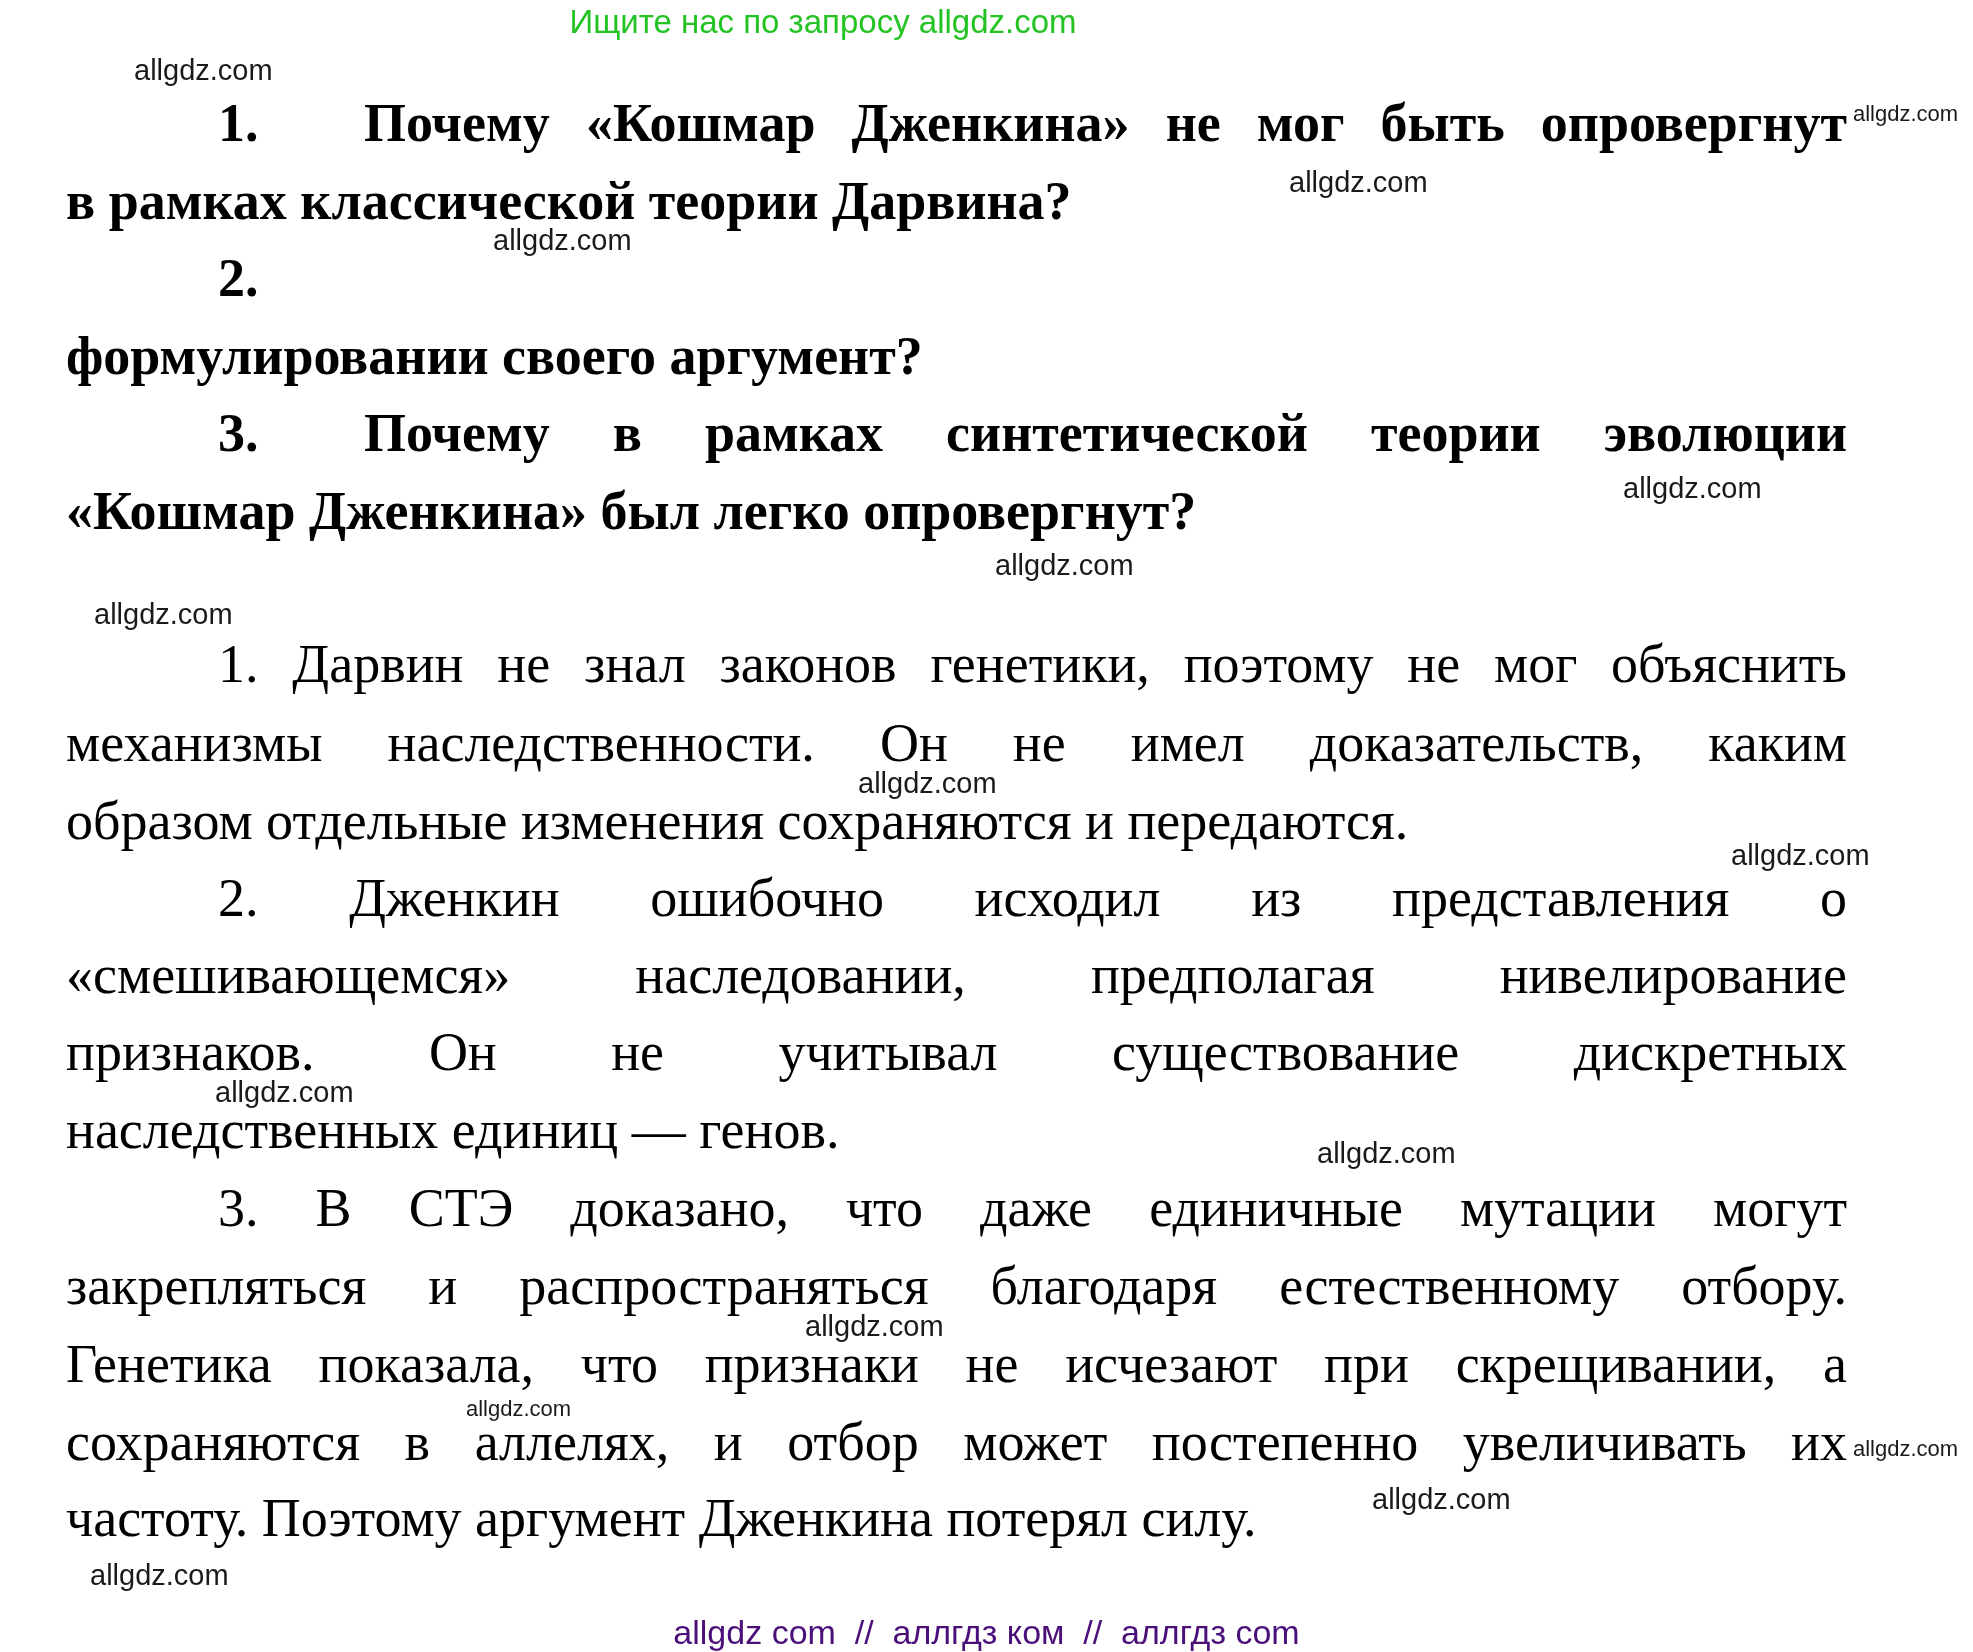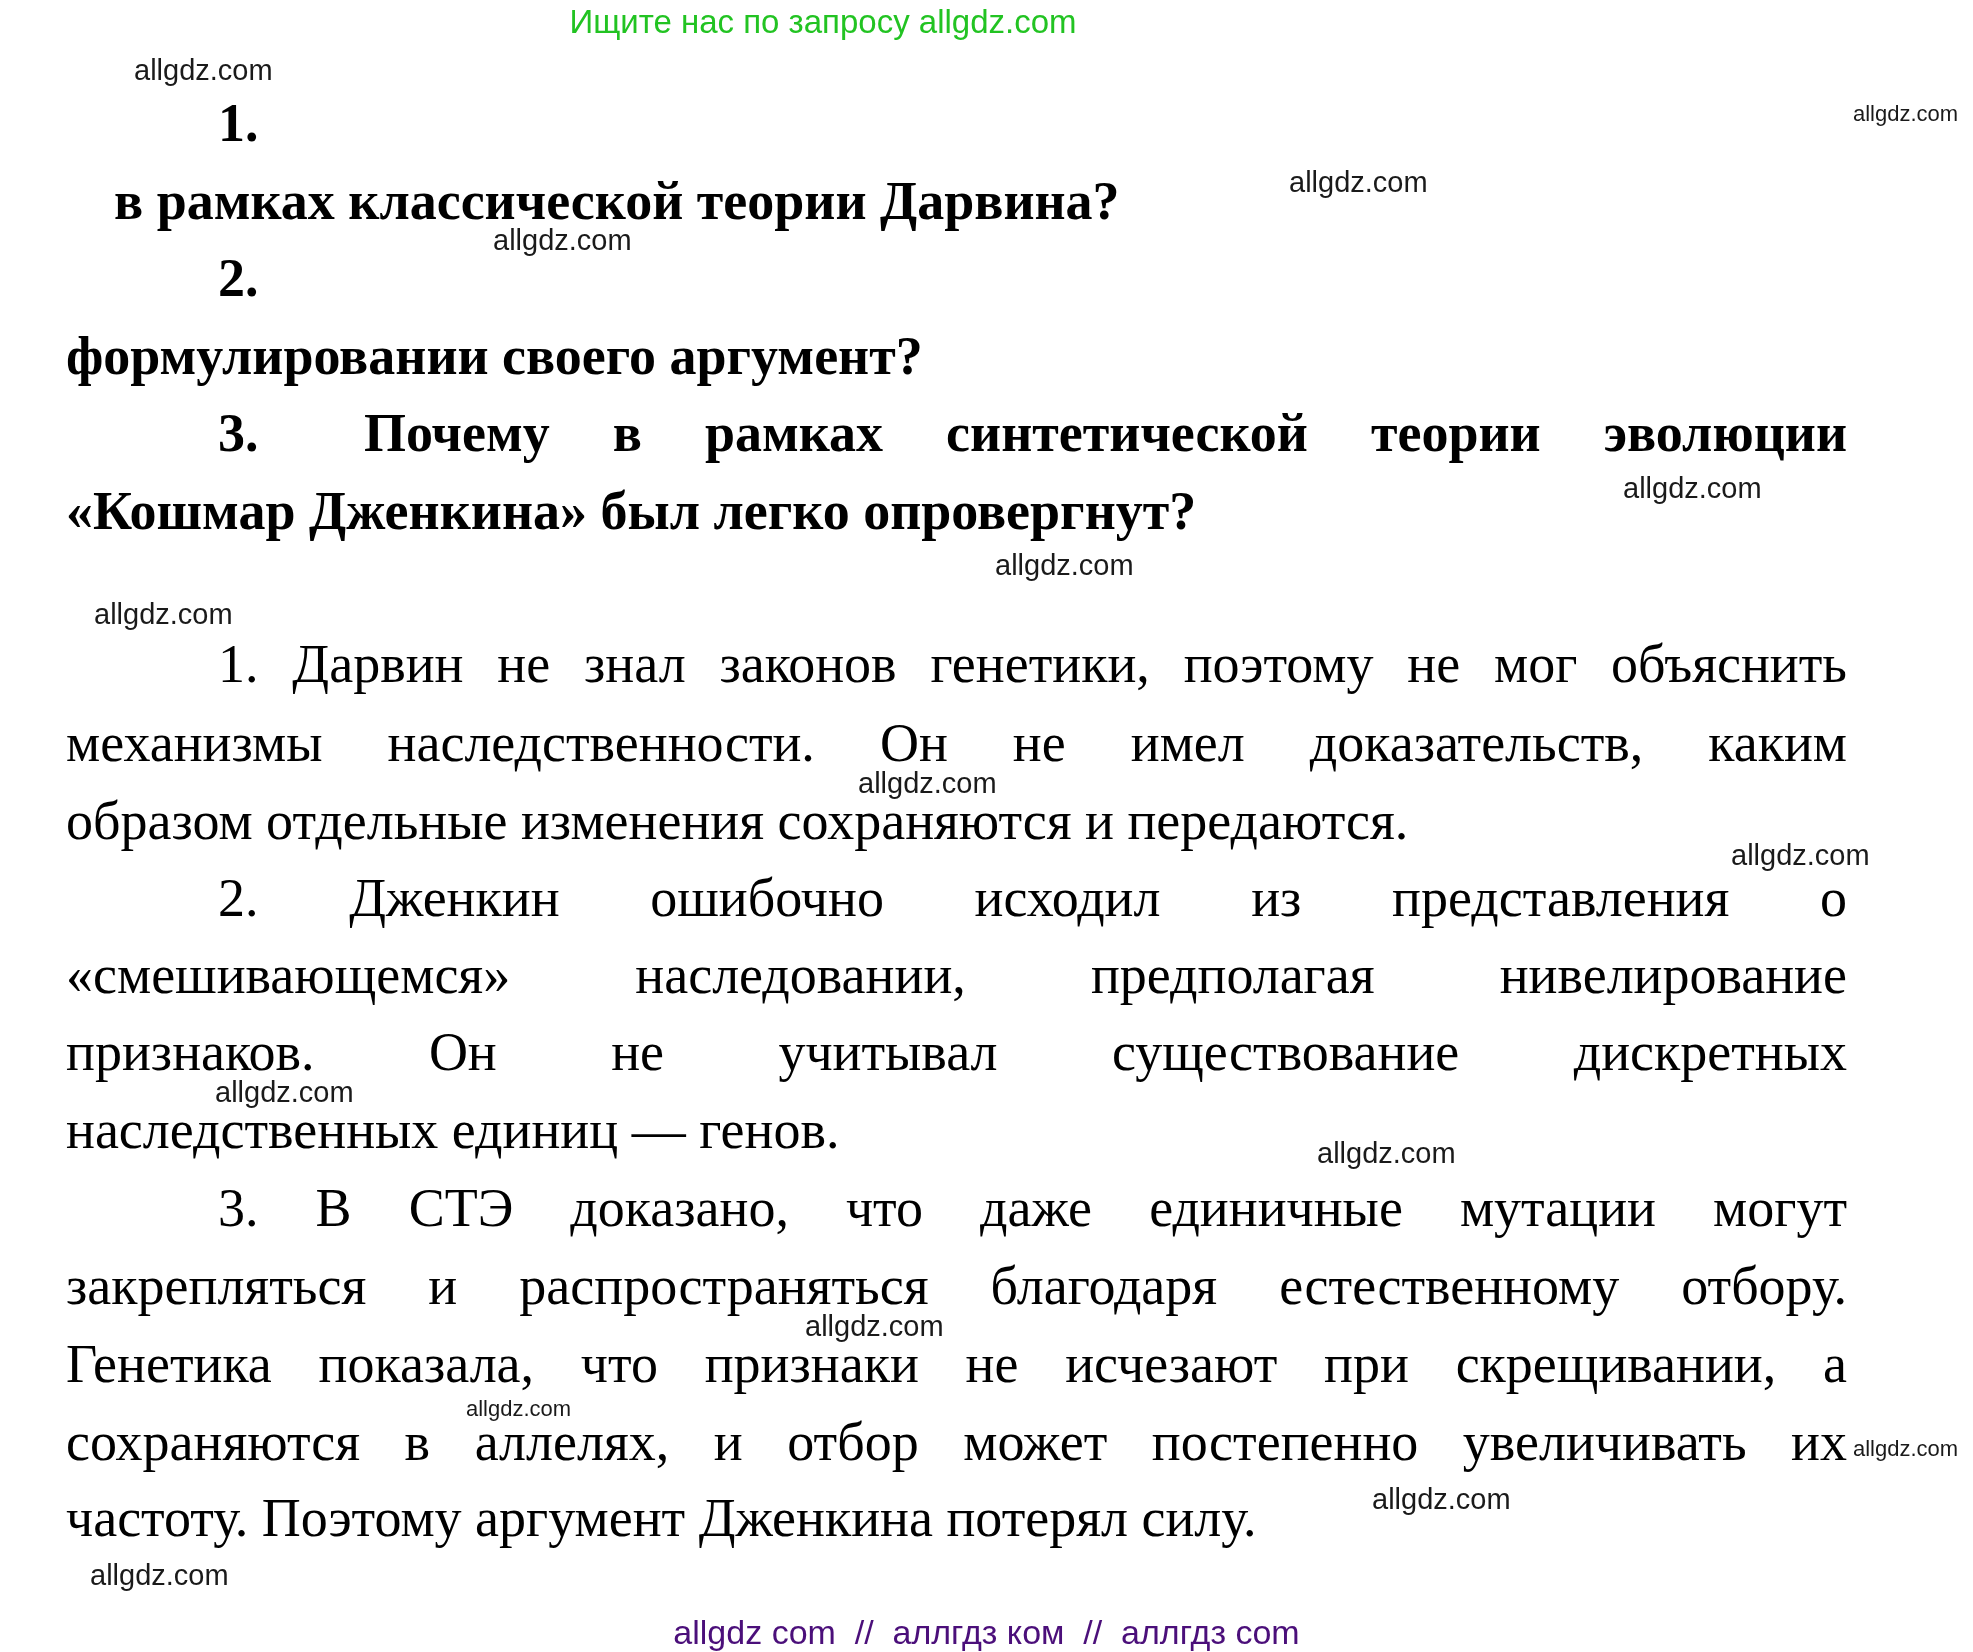--- a/index.html
+++ b/index.html
@@ -29,22 +29,23 @@
   }
   .wm.small { font-size: 22px; line-height: 26px; }
 </style>
 </head>
 <body>
 
 <div class="top-banner" style="color:#22c322;">Ищите нас по запросу allgdz.com</div>
 
 <div class="line q" style="top:84px;">
   <span class="qnum">1.</span>
+  <span class="qtext-first">Почему «Кошмар Дженкина» не мог быть опровергнут</span>
 </div>
-<div class="line q" style="top:162px;margin-left:48px;">в рамках классической теории Дарвина?</div>
+<div class="line q" style="top:162px;">в рамках классической теории Дарвина?</div>
 
 <div class="line q" style="top:239px;">
   <span class="qnum">2.</span>
 </div>
 <div class="line q" style="top:317px;">формулировании своего аргумент?</div>
 
 <div class="line q" style="top:394px;">
   <span class="qnum">3.</span>
   <span class="qtext-first">Почему в рамках синтетической теории эволюции</span>
 </div>

